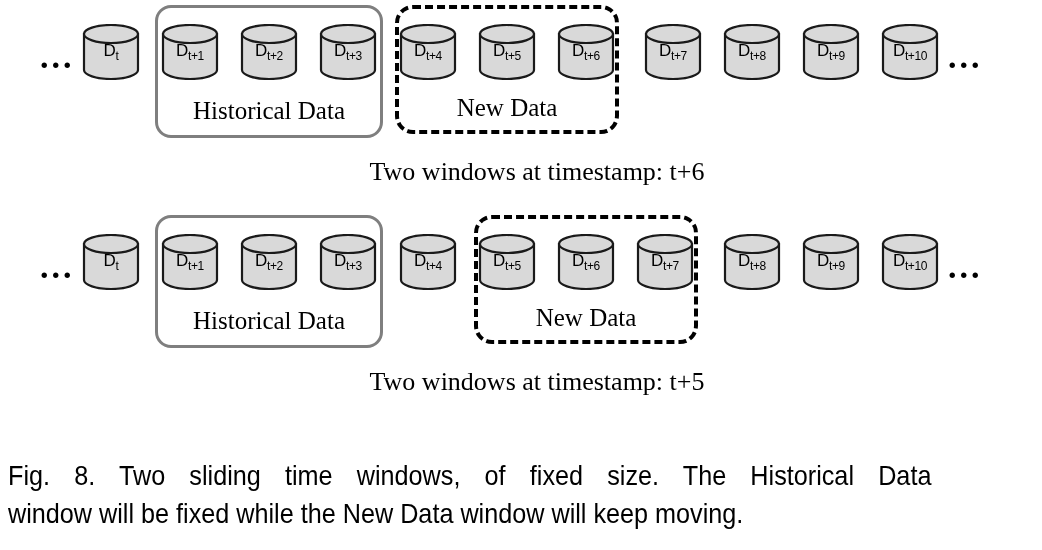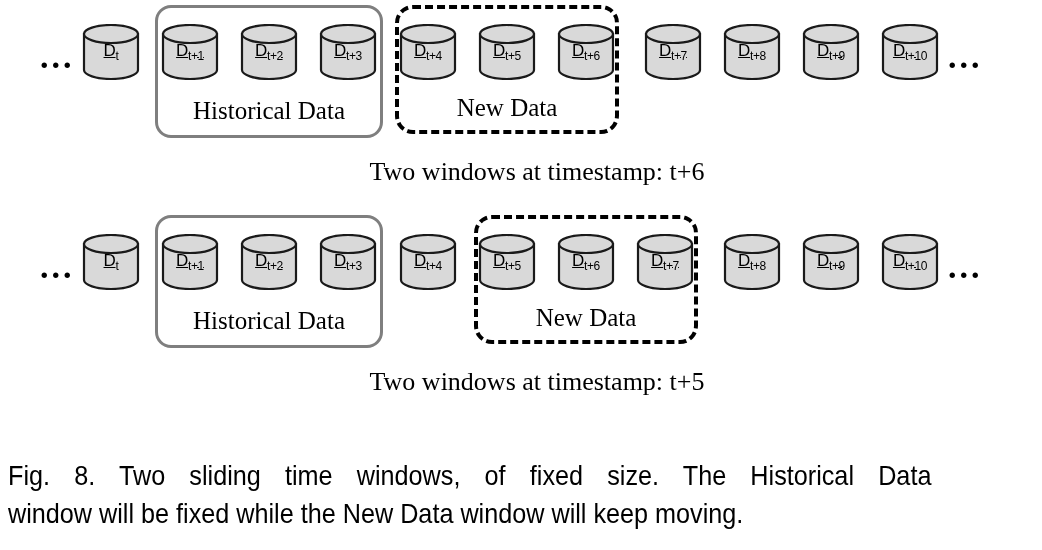--- a/index.html
+++ b/index.html
@@ -77,21 +77,20 @@
     left: 0;
     top: 17px;
     width: 58px;
     text-align: center;
     font-family: "Liberation Sans", "DejaVu Sans", sans-serif;
     font-size: 17px;
     line-height: 20px;
     color: #000000;
     white-space: nowrap;
     letter-spacing: -0.3px;
-    text-decoration: underline;
   }
   .cyl-label sub {
     font-size: 12px;
     line-height: 0;
     vertical-align: baseline;
     position: relative;
     top: 4px;
     letter-spacing: -0.4px;
   }
 

